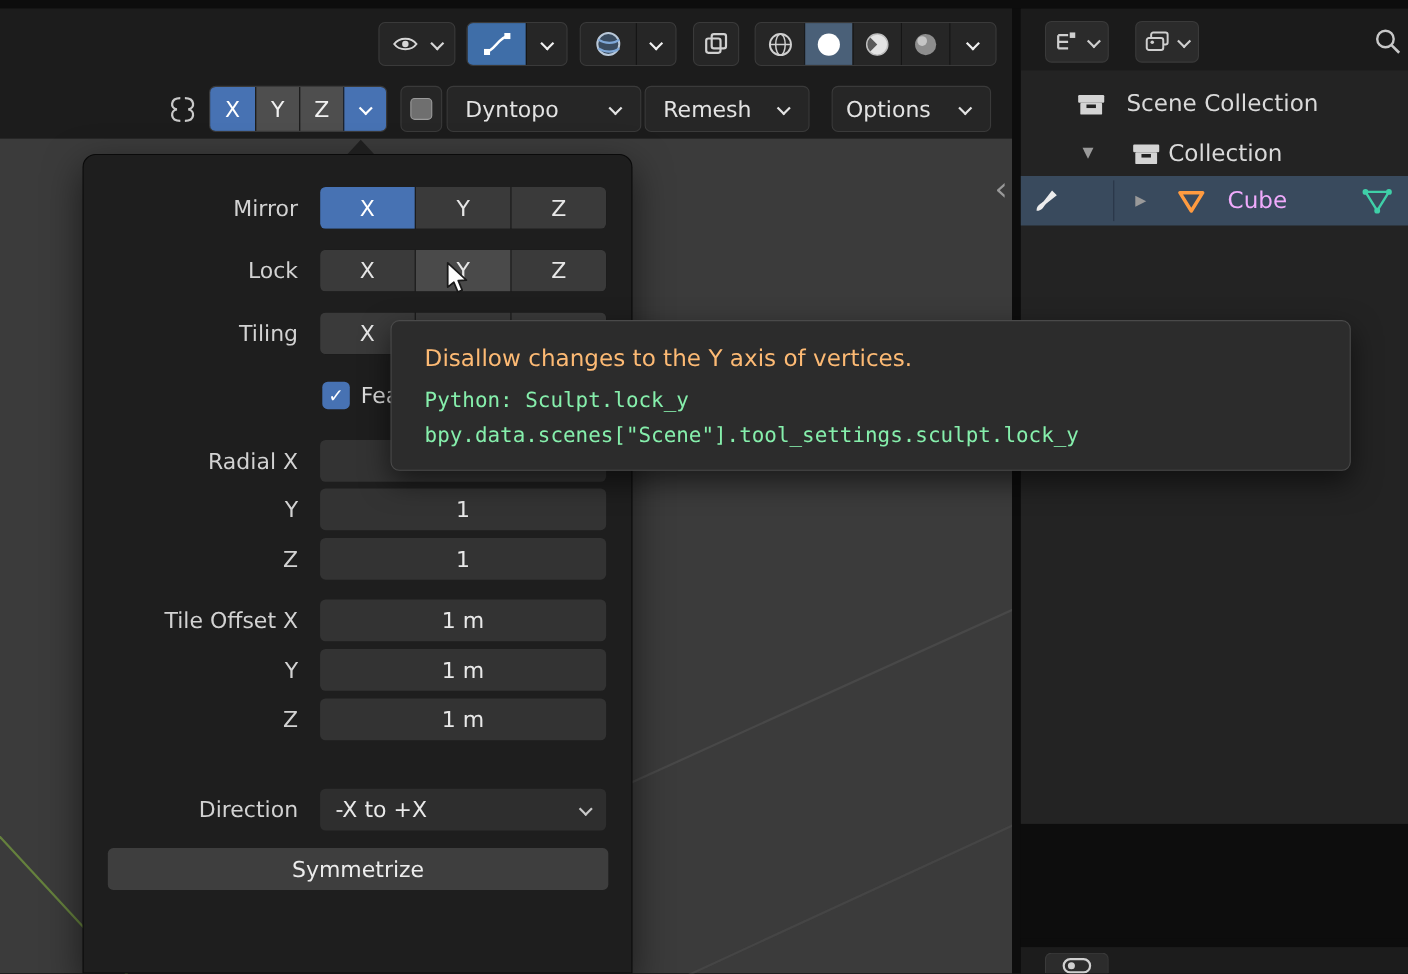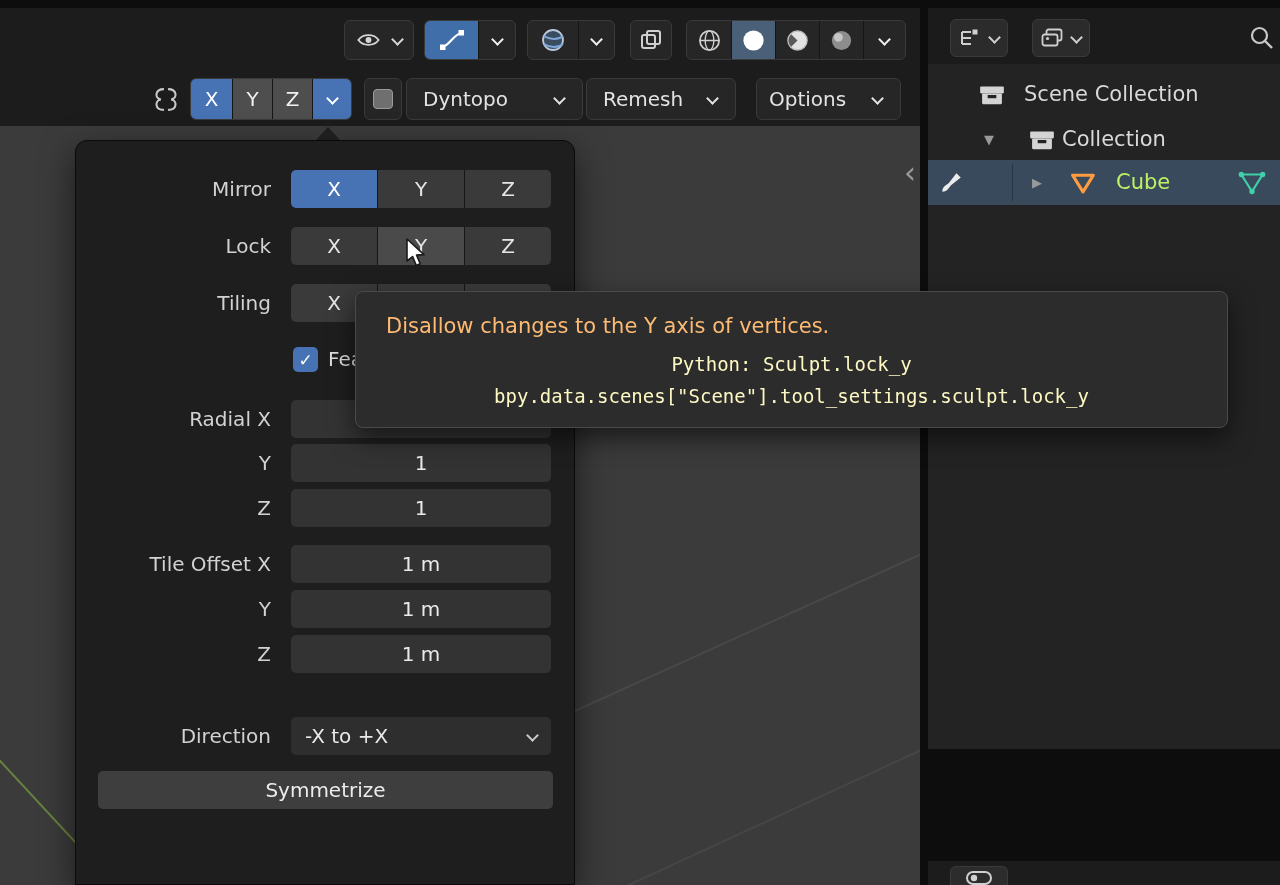--- a/index.html
+++ b/index.html
@@ -56,34 +56,34 @@
   .fcheck { position:absolute; left:217px; top:2px; width:25px; height:25px; background:#4772b3;
     border-radius:5px; color:#fff; display:flex; align-items:center; justify-content:center; font-size:17px; }
   .flabel { position:absolute; left:252px; top:0; line-height:29px; font-size:20px; color:#dcdcdc; }
 
   
   #tooltip { left:355px; top:291px; width:873px; height:137px; background:#2c2c2c;
     border:1px solid #4a4a4a; border-radius:8px; box-shadow:0 10px 26px rgba(0,0,0,.55);
     padding:22px 30px; z-index:50; }
   .tt-title { font-size:21px; color:#fdba74; margin-bottom:10px; }
   .tt-mono { font-family:"DejaVu Sans Mono","Liberation Mono",monospace; font-size:19px;
-    color:#fef9c3; line-height:32px; white-space:pre;text-align:center; }
+    color:#86efac; line-height:32px; white-space:pre; }
 
   
   #divider-v { left:920px; top:8px; width:8px; height:877px; background:#0d0d0d; z-index:8; }
   #outliner { left:928px; top:8px; width:352px; height:741px; background:#232323; z-index:10; }
   #outliner-header { position:absolute; left:0; top:0; width:352px; height:56px; background:#1b1b1b; }
   .obtn { position:absolute; background:#2b2b2b; border:1px solid #3a3a3a; border-radius:6px;
     display:flex; align-items:center; justify-content:center; gap:6px; color:#cfcfcf; }
   .orow { position:absolute; left:0; width:352px; height:45px; font-size:21px; color:#d9d9d9; }
   .orow .olabel { position:absolute; line-height:45px; }
   .orow.selected { background:#394a5d; }
   .disc { position:absolute; font-size:13px; color:#9a9a9a; line-height:45px; }
   .vsep { position:absolute; top:4px; width:1px; height:37px; background:#283546; }
-  .cube-label { color:#bef264; }
+  .cube-label { color:#f0abfc; }
 
   #divider-h { left:928px; top:853px; width:352px; height:8px; background:#0d0d0d; z-index:10; }
   #bottom-panel { left:928px; top:861px; width:352px; height:24px; background:#1c1c1c; z-index:10; }
   #bottom-btn { position:absolute; left:22px; top:5px; width:58px; height:19px; background:#2c2c2c;
     border:1px solid #3a3a3a; border-bottom:none; border-radius:6px 6px 0 0;
     display:flex; align-items:flex-start; justify-content:center; padding-top:3px; }
 
   #collapse-arrow { left:900px; top:158px; width:20px; font-size:30px; color:#999; z-index:7;
     line-height:30px; text-align:center; }
 

